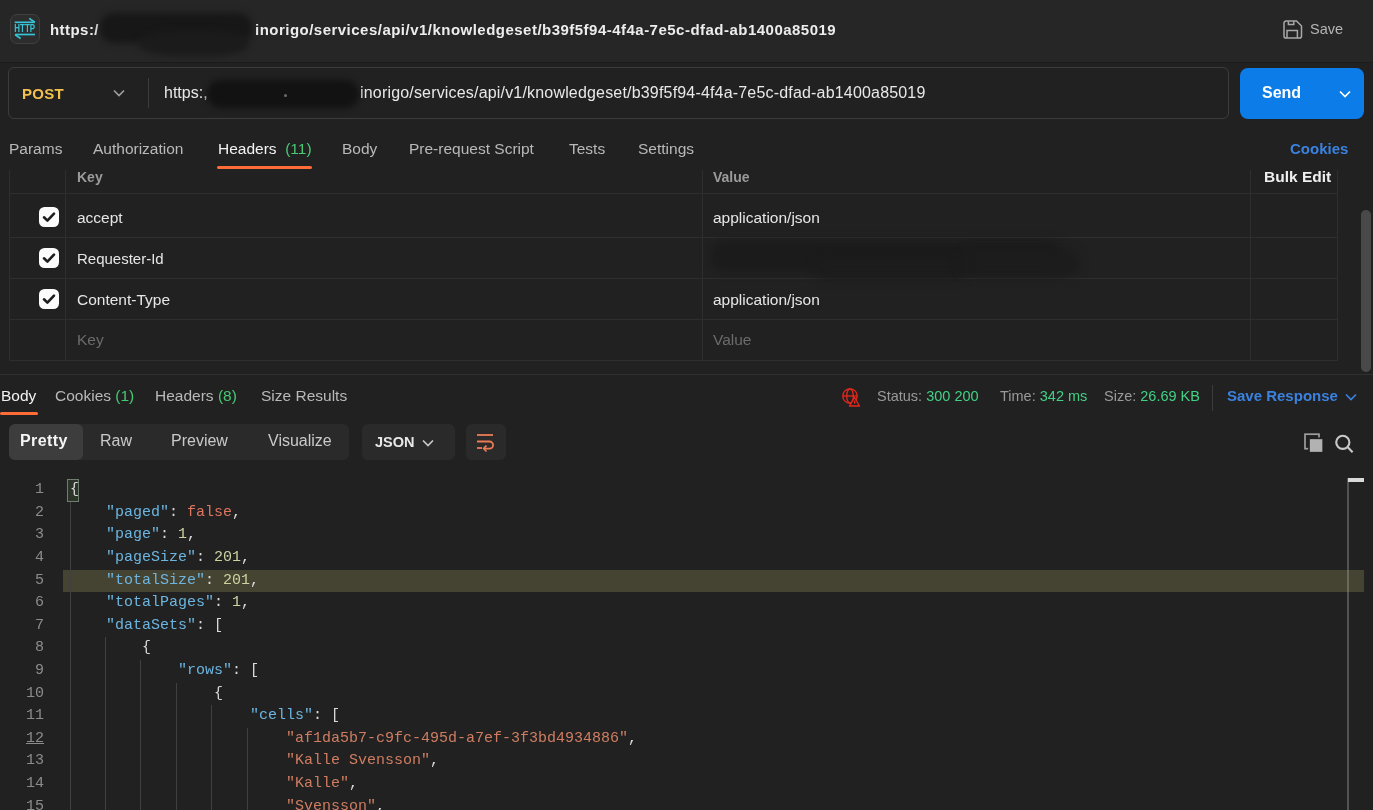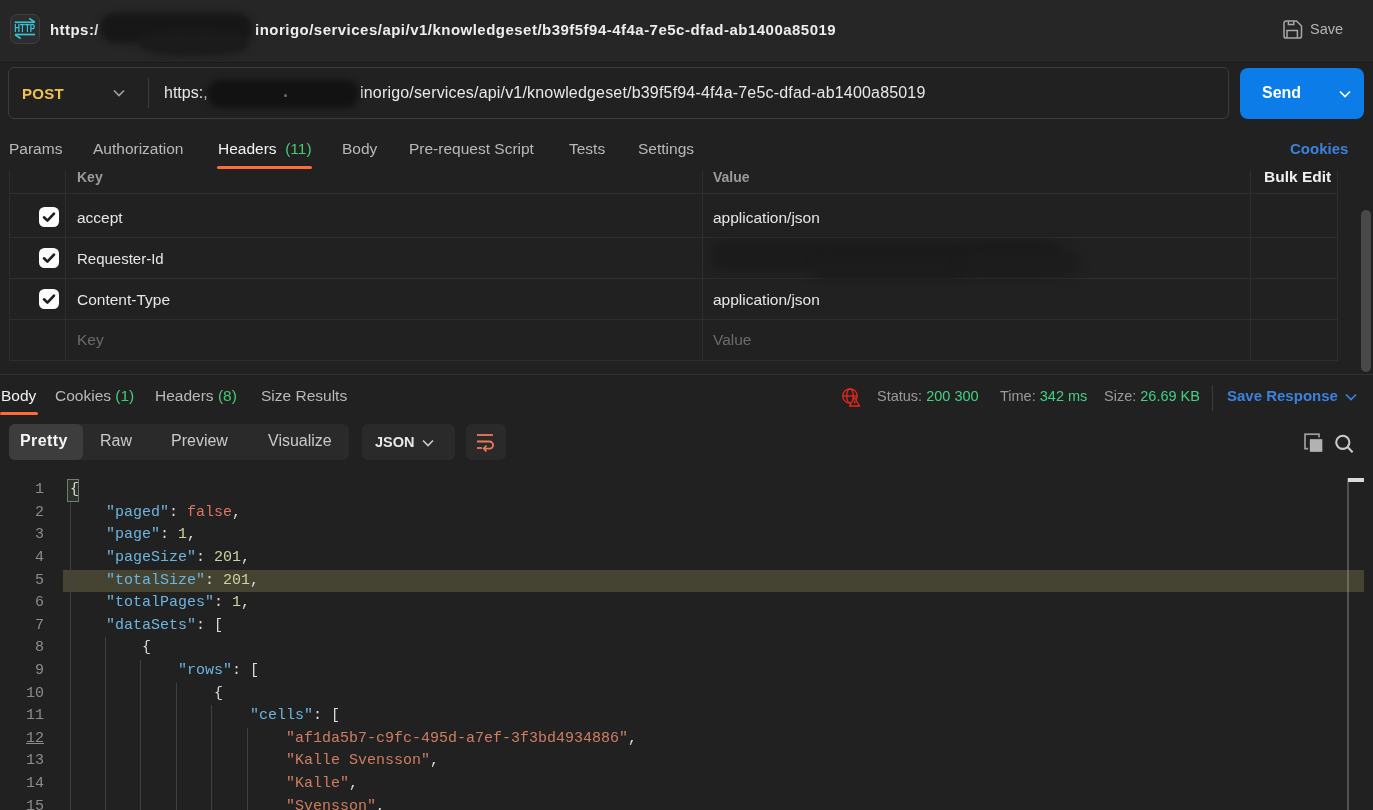--- a/index.html
+++ b/index.html
@@ -126,21 +126,21 @@
 
   <svg class="abs" style="left:840px;top:386px;" width="22" height="22" viewBox="0 0 22 22">
     <g stroke="#e8281e" stroke-width="1.3" fill="none">
       <circle cx="10" cy="10" r="7.2"></circle>
       <ellipse cx="10" cy="10" rx="3.3" ry="7.2"></ellipse>
       <path d="M3 10 h14"></path>
     </g>
     <path d="M14.5 11.5 L19.5 20 H9.5 Z" fill="#212121" stroke="#e8281e" stroke-width="1.3" stroke-linejoin="round"></path>
     <rect x="14" y="14.6" width="1.4" height="3" fill="#e8281e"></rect>
   </svg>
-  <div class="abs" style="left:877px;top:388px;font-size:14.5px;color:#9a9a9a;">Status: <span style="color:#42d184;">200 300</span></div>
+  <div class="abs" style="left:877px;top:388px;font-size:14.5px;color:#9a9a9a;">Status: <span style="color:#42d184;">300 200</span></div>
   <div class="abs" style="left:1000px;top:388px;font-size:14.5px;color:#9a9a9a;">Time: <span style="color:#42d184;">342 ms</span></div>
   <div class="abs" style="left:1104px;top:388px;font-size:14.5px;color:#9a9a9a;">Size: <span style="color:#42d184;">26.69 KB</span></div>
   <div class="abs" style="left:1212px;top:385px;width:1px;height:26px;background:#3c3c3c;"></div>
   <div class="abs" style="left:1227px;top:387px;font-size:15px;font-weight:bold;color:#3b82e0;">Save Response</div>
   <svg class="abs" style="left:1343px;top:392px;" width="16" height="10" viewBox="0 0 16 10">
     <path d="M3 2.5 L8 7.5 L13 2.5" stroke="#3b82e0" stroke-width="1.7" fill="none"></path>
   </svg>
 
   <div class="abs" style="left:9px;top:424px;width:340px;height:36px;background:#2a2a2a;border-radius:6px;"></div>
   <div class="abs" style="left:9px;top:424px;width:74px;height:36px;background:#3d3d3d;border-radius:6px;"></div>

